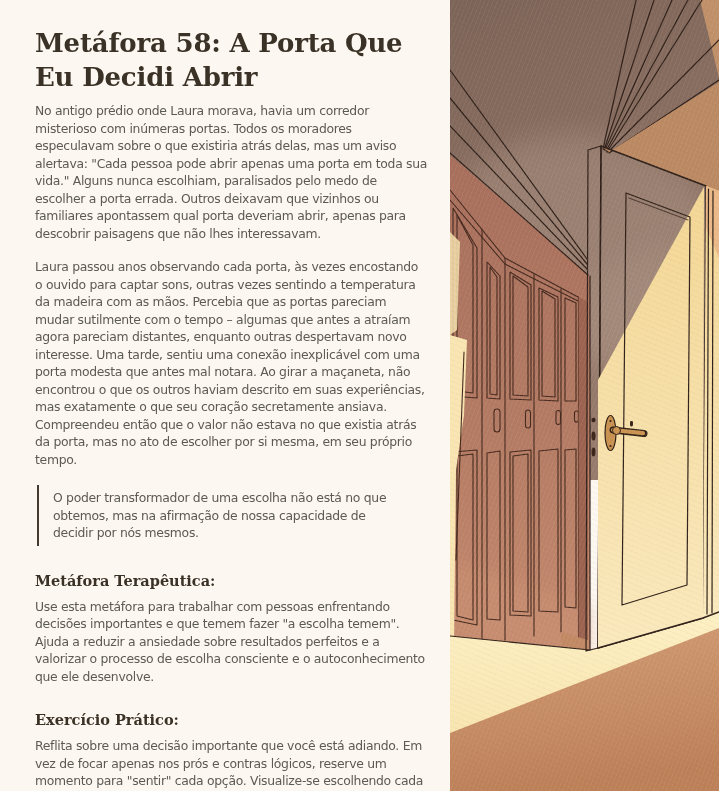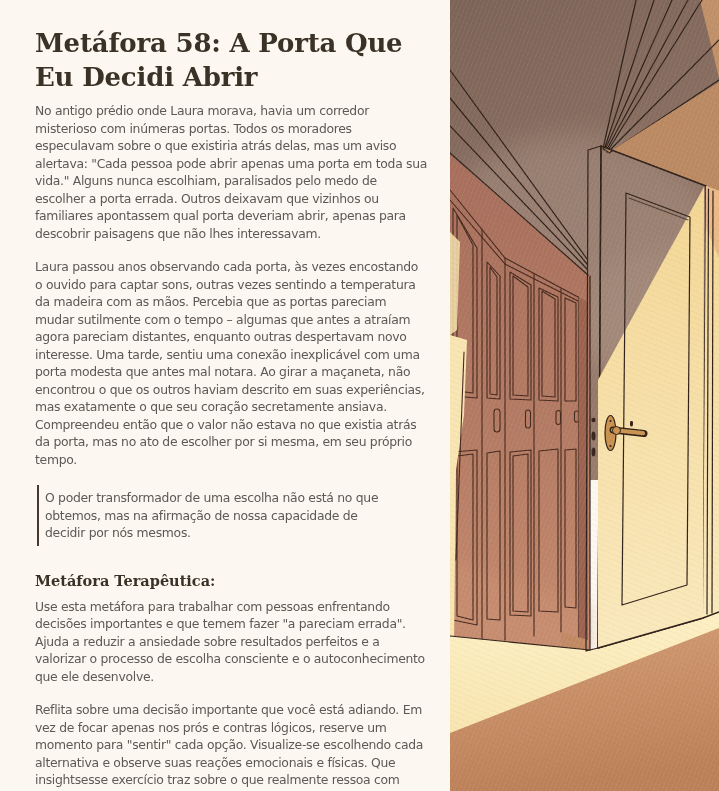--- a/index.html
+++ b/index.html
@@ -31,21 +31,21 @@
     color:var(--heading_text);letter-spacing:-0.2px;
   }
   p{
     margin:8px 0 16px 0;max-width:398px;
     font-size:12.4px;line-height:17.5px;letter-spacing:-0.3px;
     color:var(--body_text);
   }
   blockquote{
     margin:17px 0 0 2px;max-width:382px;
     border-left:2px solid var(--quote_border);
-    padding:4px 24px 4px 6px;
+    padding:4px 24px 4px 14px;
     font-size:12.4px;line-height:17.5px;letter-spacing:-0.3px;
     color:var(--body_text);
   }
   h2{
     margin:26px 0 0 0;
     font-family:"DejaVu Serif","Liberation Serif",serif;
     font-weight:700;font-size:14.5px;line-height:18px;
     color:var(--heading_text);
   }
   
@@ -67,21 +67,22 @@
 <body>
 
 <div class="page">
 
   <main class="article">
     <h1>Metáfora 58: A Porta Que Eu Decidi Abrir</h1>
     <p>No antigo prédio onde Laura morava, havia um corredor misterioso com inúmeras portas. Todos os moradores especulavam sobre o que existiria atrás delas, mas um aviso alertava: "Cada pessoa pode abrir apenas uma porta em toda sua vida." Alguns nunca escolhiam, paralisados pelo medo de escolher a porta errada. Outros deixavam que vizinhos ou familiares apontassem qual porta deveriam abrir, apenas para descobrir paisagens que não lhes interessavam.</p>
     <p>Laura passou anos observando cada porta, às vezes encostando o ouvido para captar sons, outras vezes sentindo a temperatura da madeira com as mãos. Percebia que as portas pareciam mudar sutilmente com o tempo – algumas que antes a atraíam agora pareciam distantes, enquanto outras despertavam novo interesse. Uma tarde, sentiu uma conexão inexplicável com uma porta modesta que antes mal notara. Ao girar a maçaneta, não encontrou o que os outros haviam descrito em suas experiências, mas exatamente o que seu coração secretamente ansiava. Compreendeu então que o valor não estava no que existia atrás da porta, mas no ato de escolher por si mesma, em seu próprio tempo.</p>
     <blockquote>O poder transformador de uma escolha não está no que obtemos, mas na afirmação de nossa capacidade de decidir por nós mesmos.</blockquote>
     <h2>Metáfora Terapêutica:</h2>
-    <p>Use esta metáfora para trabalhar com pessoas enfrentando decisões importantes e que temem fazer "a pareciam errada". Ajuda a reduzir a ansiedade sobre resultados perfeitos e a valorizar o processo de escolha consciente e o autoconhecimento que ele desenvolve.</p>
+    <p>Use esta metáfora para trabalhar com pessoas enfrentando decisões importantes e que temem fazer "a escolha temem". Ajuda a reduzir a ansiedade sobre resultados perfeitos e a valorizar o processo de escolha consciente e o autoconhecimento que ele desenvolve.</p>
+    <h2>Exercício Prático:</h2>
     <p>Reflita sobre uma decisão importante que você está adiando. Em vez de focar apenas nos prós e contras lógicos, reserve um momento para "sentir" cada opção. Visualize-se escolhendo cada alternativa e observe suas reações emocionais e físicas. Que insightsesse exercício traz sobre o que realmente ressoa com você, independentemente do que outros aconselhariam?</p>
   </main>
 
   <aside class="illustration">
     <svg viewBox="0 0 269 791" preserveAspectRatio="none">
       <defs>
         <linearGradient id="ceilGrad" x1="0" y1="0" x2="0.25" y2="1">
           <stop offset="0" stop-color="#7d6458"></stop>
           <stop offset="0.6" stop-color="#8d7264"></stop>
           <stop offset="1" stop-color="#977c6d"></stop>

